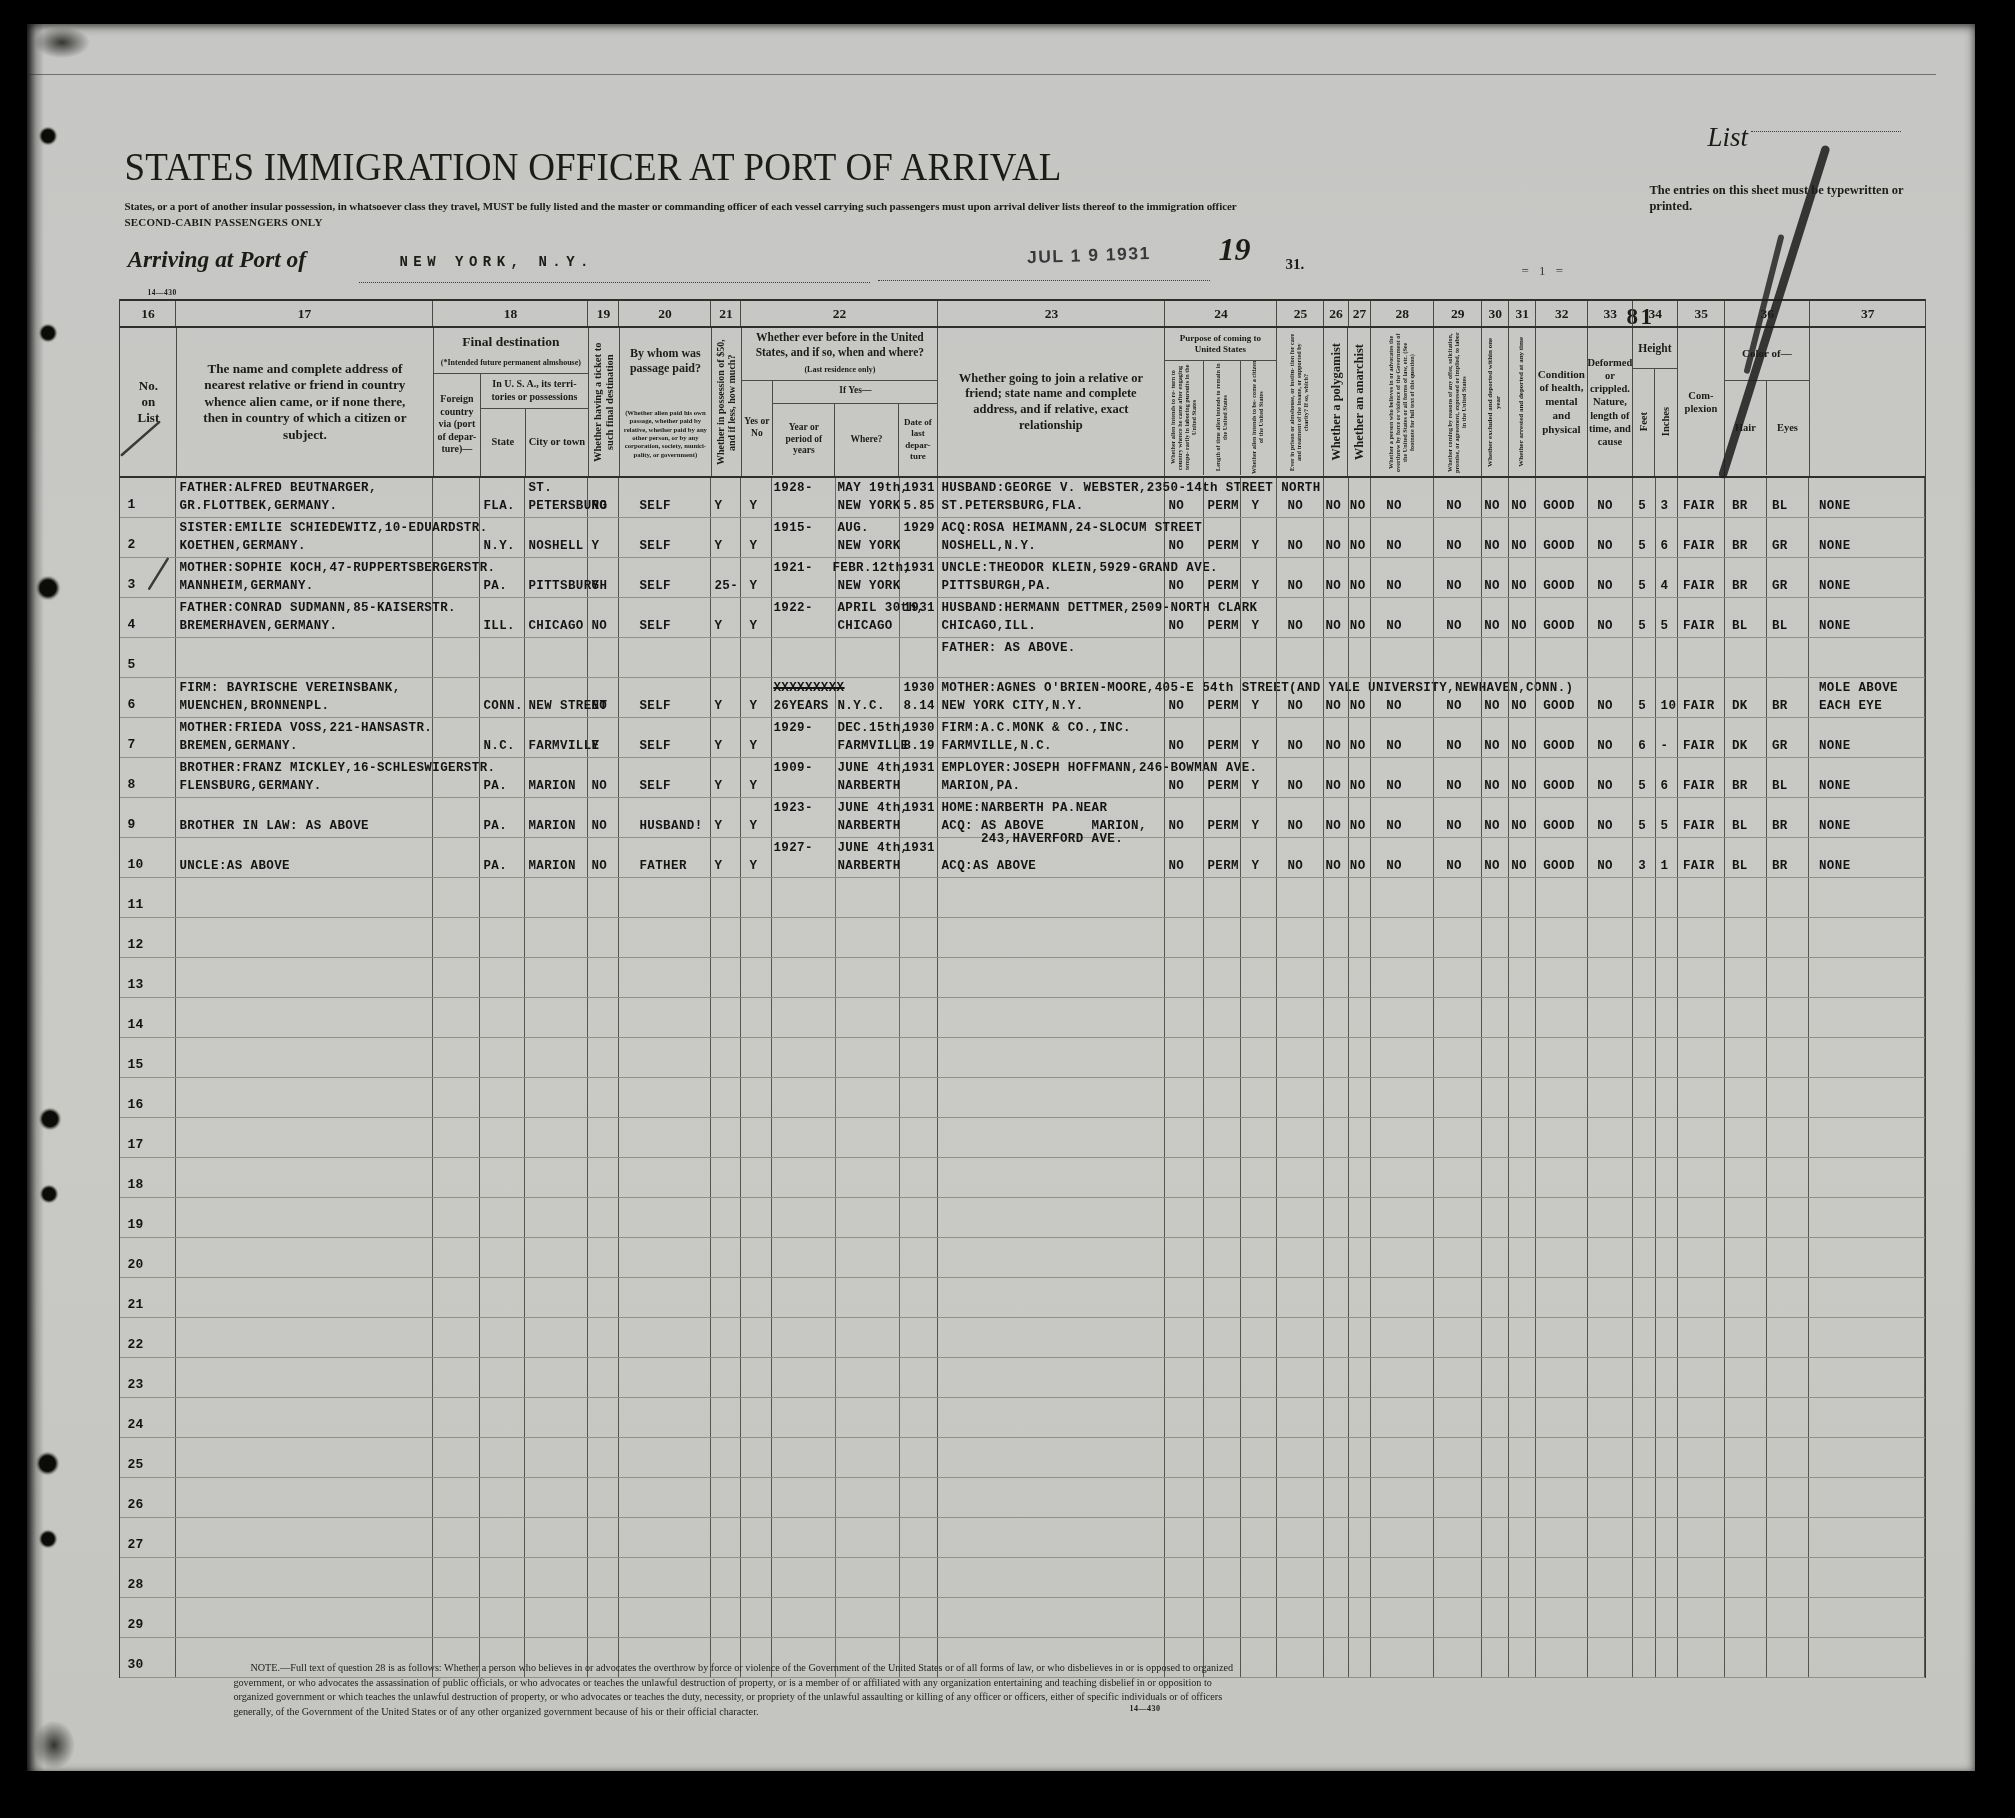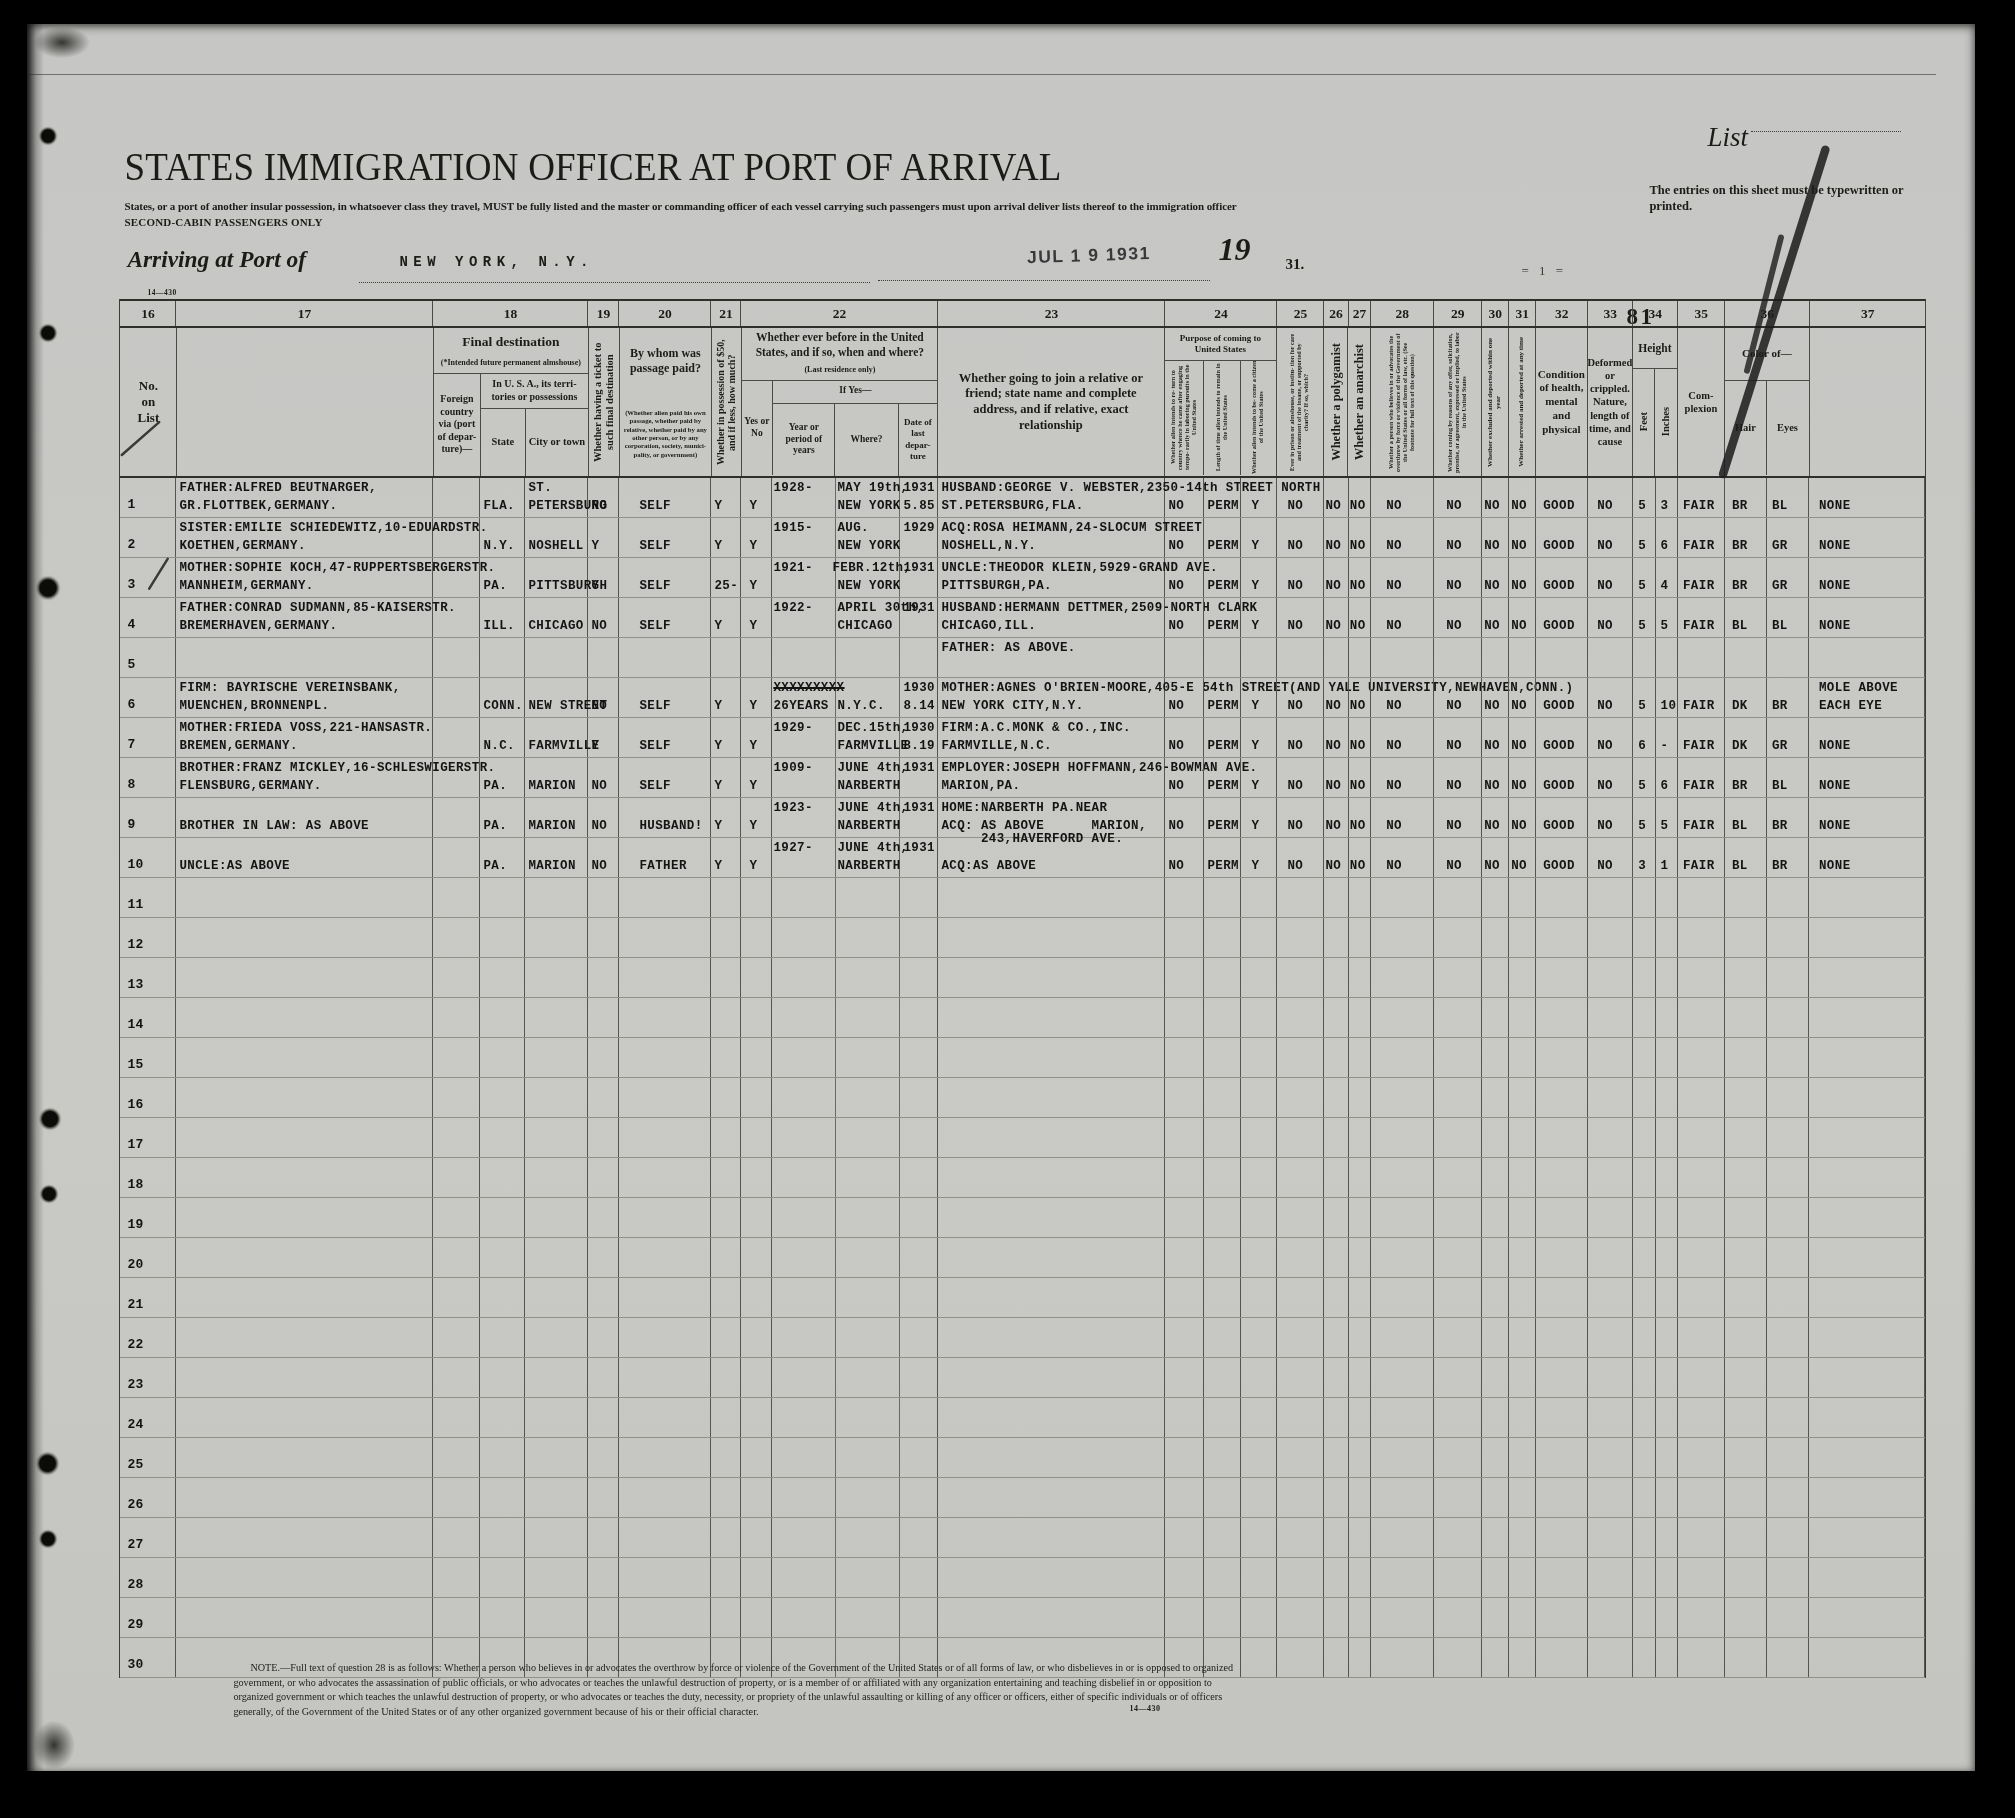--- a/index.html
+++ b/index.html
@@ -161,20 +161,21 @@
 
       <div class="hlh" style="left:313px;top:45px;width:155px"></div>
       <div class="hlh" style="left:360px;top:80px;width:108px"></div>
       <div class="hlh" style="left:621px;top:52px;width:197px"></div>
       <div class="hlh" style="left:652px;top:75px;width:166px"></div>
       <div class="hlh" style="left:1044px;top:32px;width:112px"></div>
       <div class="hlh" style="left:1512px;top:40px;width:45px"></div>
       <div class="hlh" style="left:1604px;top:52px;width:85px"></div>
 
       <div class="hc" style="left:0;top:0;width:56px;height:148px;font-size:13px;padding:0 10px">No. on List</div>
+      <div class="hc" style="left:56px;top:0;width:257px;height:148px;font-size:13.2px;padding:0 14px">The name and complete address of nearest relative or friend in country whence alien came, or if none there, then in country of which a citizen or subject.</div>
       <div class="hc" style="left:313px;top:0;width:155px;height:28px;font-size:13.5px">Final destination</div>
       <div class="hc note" style="left:313px;top:26px;width:155px;height:18px;font-size:8px">(*Intended future permanent almshouse)</div>
       <div class="hc" style="left:313px;top:45px;width:47px;height:103px;font-size:10px;padding:0 3px">Foreign country via (port of depar- ture)—</div>
       <div class="hc" style="left:360px;top:45px;width:108px;height:35px;font-size:10px;padding:0 4px">In U. S. A., its terri- tories or possessions</div>
       <div class="hc" style="left:360px;top:80px;width:45px;height:68px;font-size:10.5px">State</div>
       <div class="hc" style="left:405px;top:80px;width:63px;height:68px;font-size:10.5px">City or town</div>
       <div class="hc" style="left:468px;top:0;width:31px;height:148px">
           <span class="vt" style="font-size:10.5px">Whether having a ticket to such final destination</span>
         </div>
       <div class="hc" style="left:499px;top:0;width:92px;height:65px;font-size:12px;padding:0 9px">By whom was passage paid?</div>

